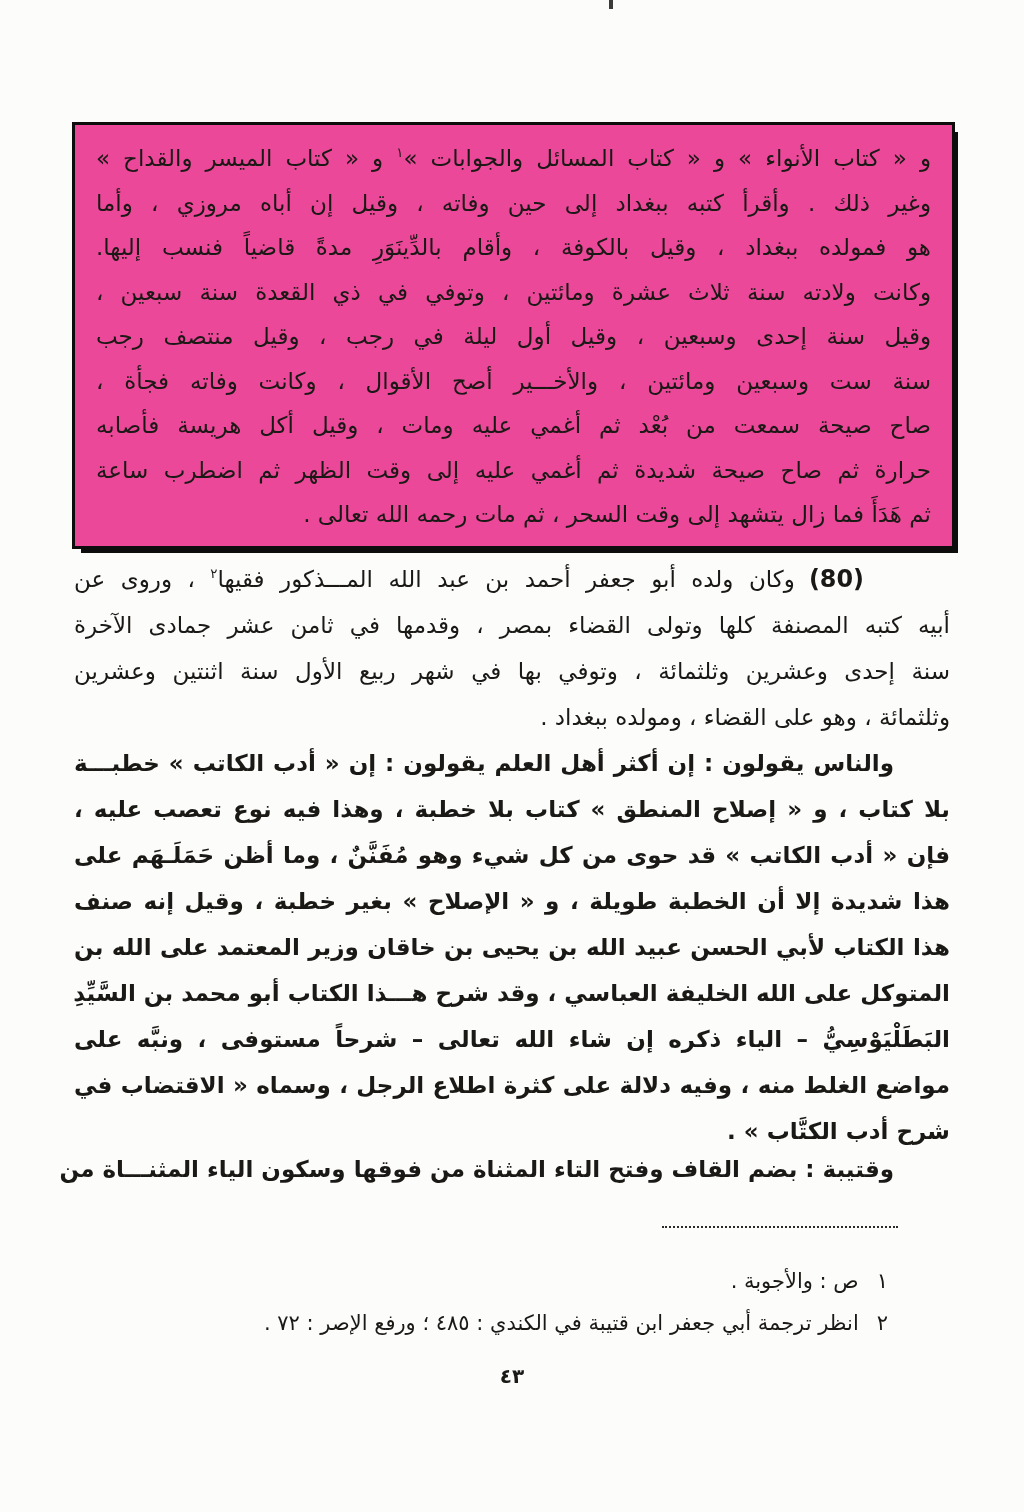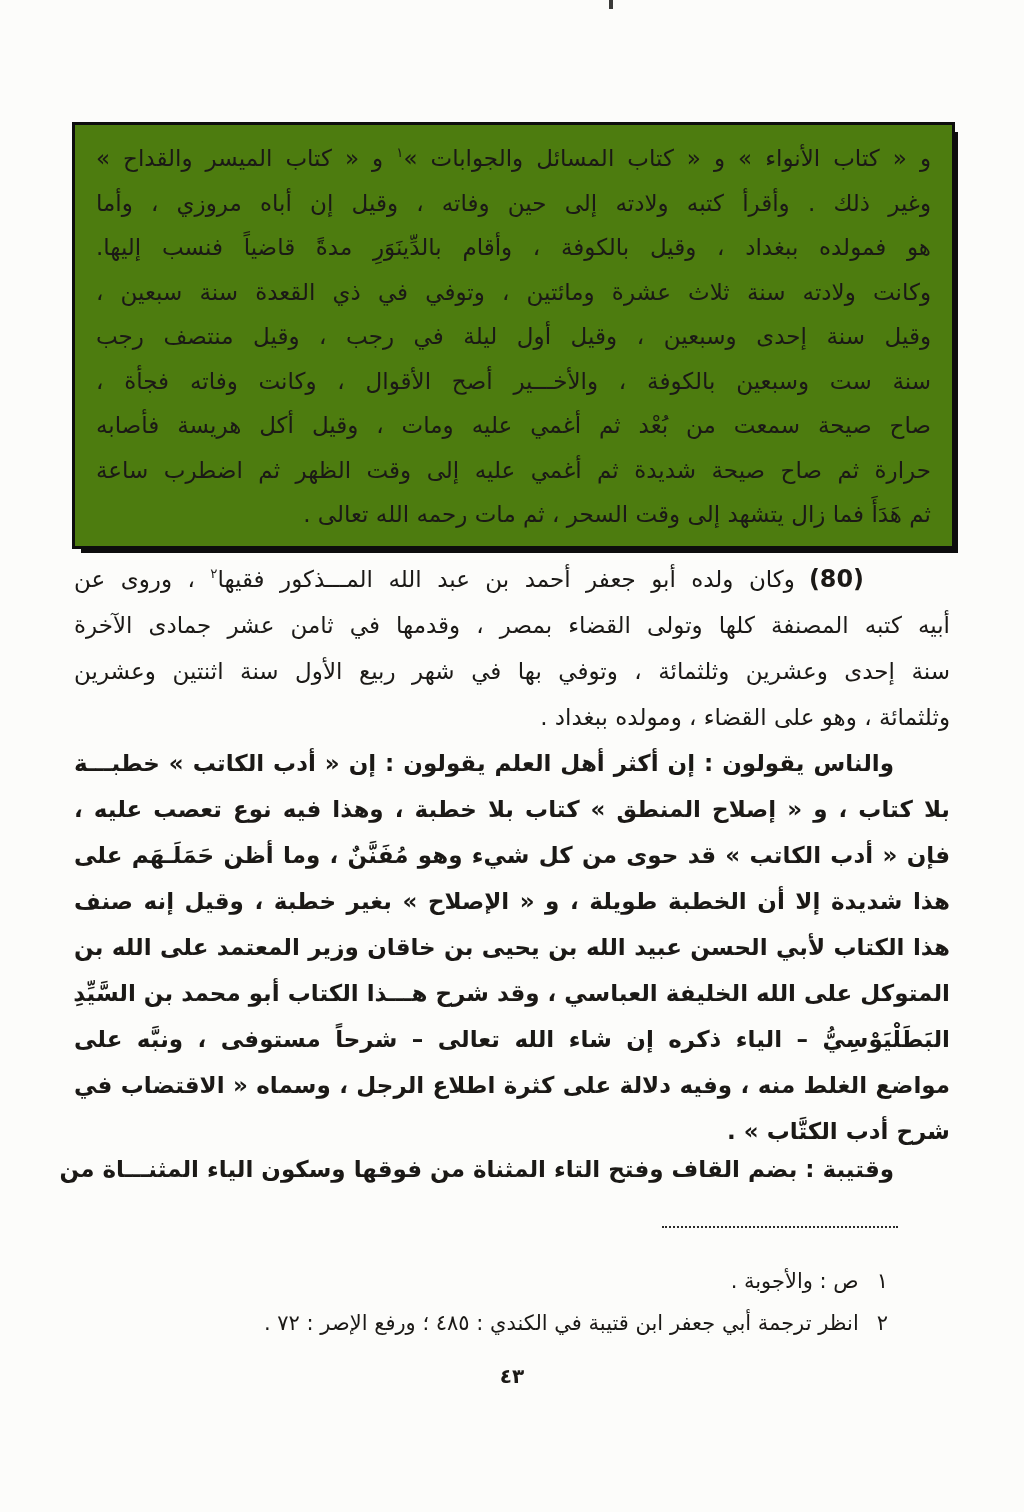--- a/index.html
+++ b/index.html
@@ -16,21 +16,21 @@
   .line.indent{padding-right:56px;}
   .seg-sup{vertical-align:super;font-size:.58em;line-height:1;}
   .seg-bold{
     font-weight:700;direction:ltr;unicode-bidi:embed;
     margin-left:14px;font-size:1.04em;letter-spacing:1px;
   }
   .box{
     position:absolute;left:72px;top:122px;width:835px;
     padding:11px 21px 9px;border:3px solid #0d0d0d;
     box-shadow:6px 7px 0 -3px #0d0d0d;
-    font-size:23px;line-height:44.5px;background:#4d7c0f;
+    font-size:23px;line-height:44.5px;background:#ec4899;
   }
   .para{position:absolute;left:74px;right:74px;font-size:23px;line-height:46px;}
   .p80{top:556px;}
   .p80 .line.indent{padding-right:86px;}
   .p-people{top:740px;font-weight:bold;}
   .p-qutayba{top:1146px;font-weight:bold;}
   .separator{
     position:absolute;top:1226px;left:662px;width:236px;height:0;
     border-top:2px dotted #2a2a28;
   }
@@ -45,25 +45,25 @@
 </style>
 </head>
 <body>
 
 <div class="page">
 
   <div class="tick"></div>
 
   <div class="box">
       <div class="line"><span>و « كتاب الأنواء » و « كتاب المسائل والجوابات »</span><span class="seg-sup">١</span><span> و « كتاب الميسر والقداح »</span></div>
-      <div class="line"><span>وغير ذلك . وأقرأ كتبه ولادته إلى حين وفاته ، وقيل إن أباه مروزي ، وأما</span></div>
+      <div class="line"><span>وغير ذلك . وأقرأ كتبه ببغداد إلى حين وفاته ، وقيل إن أباه مروزي ، وأما</span></div>
       <div class="line"><span>هو فمولده ببغداد ، وقيل بالكوفة ، وأقام بالدِّينَوَرِ مدةً قاضياً فنسب إليها.</span></div>
       <div class="line"><span>وكانت ولادته سنة ثلاث عشرة ومائتين ، وتوفي في ذي القعدة سنة سبعين ،</span></div>
       <div class="line"><span>وقيل سنة إحدى وسبعين ، وقيل أول ليلة في رجب ، وقيل منتصف رجب</span></div>
-      <div class="line"><span>سنة ست وسبعين بالكوفة ، والأخـــير أصح الأقوال ، وكانت وفاته فجأة ،</span></div>
+      <div class="line"><span>سنة ست وسبعين ومائتين ، والأخـــير أصح الأقوال ، وكانت وفاته فجأة ،</span></div>
       <div class="line"><span>صاح صيحة سمعت من بُعْد ثم أغمي عليه ومات ، وقيل أكل هريسة فأصابه</span></div>
       <div class="line"><span>حرارة ثم صاح صيحة شديدة ثم أغمي عليه إلى وقت الظهر ثم اضطرب ساعة</span></div>
       <div class="line partial"><span>ثم هَدَأَ فما زال يتشهد إلى وقت السحر ، ثم مات رحمه الله تعالى .</span></div>
     </div>
 
   <div class="para p80">
       <div class="line indent"><span class="seg-bold">(80)</span><span>وكان ولده أبو جعفر أحمد بن عبد الله المـــذكور فقيها</span><span class="seg-sup">٢</span><span> ، وروى عن</span></div>
       <div class="line"><span>أبيه كتبه المصنفة كلها وتولى القضاء بمصر ، وقدمها في ثامن عشر جمادى الآخرة</span></div>
       <div class="line"><span>سنة إحدى وعشرين وثلثمائة ، وتوفي بها في شهر ربيع الأول سنة اثنتين وعشرين</span></div>
       <div class="line partial"><span>وثلثمائة ، وهو على القضاء ، ومولده ببغداد .</span></div>

